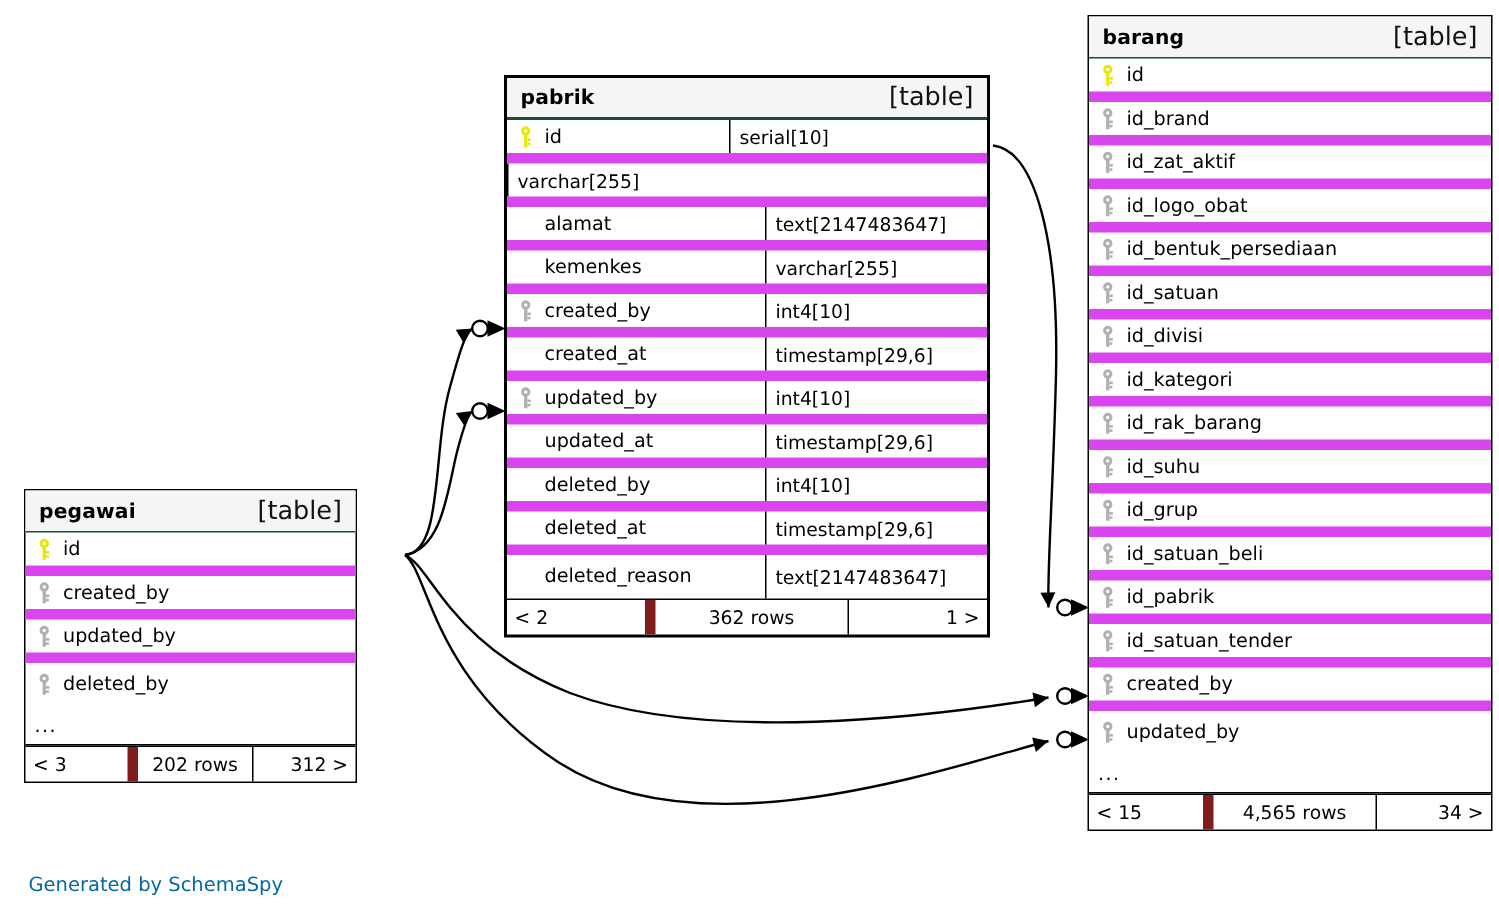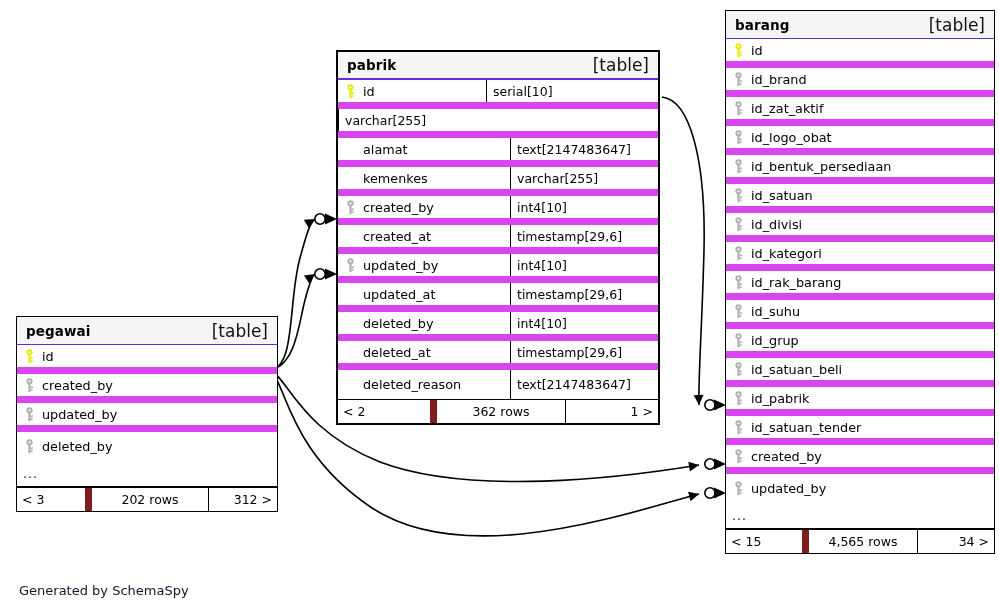--- a/index.html
+++ b/index.html
@@ -38,21 +38,21 @@
     background: #ffffff;
     border: 2px solid #000000;
   }
   .table-box.thin { border-width: 1px; }
 
   .tbl-header {
     display: flex;
     align-items: center;
     justify-content: space-between;
     background: #f5f5f5;
-    border-bottom: 2px solid #6d28d9;
+    border-bottom: 2px solid #14532d;
     padding: 0 9px;
     box-sizing: border-box;
     height: 28px;
   }
   .thin .tbl-header { border-bottom-width: 1px; }
   .tbl-name {
     font-weight: bold;
     font-size: 13.5px;
     letter-spacing: 0.1px;
   }
@@ -133,21 +133,21 @@
     height: 15px;
     margin-right: 7px;
     display: inline-block;
   }
   .keyicon.spacer { visibility: hidden; }
 
   
   .caption {
     position: absolute;
     font-size: 13px;
-    color: #0f172a;
+    color: #0369a1;
   }
 </style>
 </head>
 <body>
 
 <div id="canvas">
 
   <svg id="edges" viewBox="0 0 999 612" width="999" height="612">
     <defs>
       <marker id="crow" markerWidth="12" markerHeight="12" refX="11" refY="6" orient="auto" markerUnits="userSpaceOnUse">
@@ -487,21 +487,21 @@
         </div>
       </div>
     <div class="ellipsis-row">...</div>
     <div class="footer">
       <div class="foot-left" style="width:76px">&lt; 15</div>
       <div class="foot-mid">4,565 rows</div>
       <div class="foot-right" style="width:76px">34 &gt;</div>
     </div>
   </div>
 
-  <div class="table-box thin" id="tbl-pegawai" style="left:16px; top:316px; width:262px;">
+  <div class="table-box thin" id="tbl-pegawai" style="left:16px; top:326px; width:222px;">
     <div class="tbl-header">
       <span class="tbl-name">pegawai</span>
       <span class="tbl-kind">[table]</span>
     </div>
     <div class="rows">
         <div class="row">
           <span class="col-name">
             <span class="keyicon"><svg viewBox="0 0 11 15" width="11" height="15">
                 <circle cx="5.5" cy="3.3" r="3.1" fill="#e8e800"></circle>
                 <circle cx="5.5" cy="3.3" r="1.1" fill="#ffffff"></circle>

